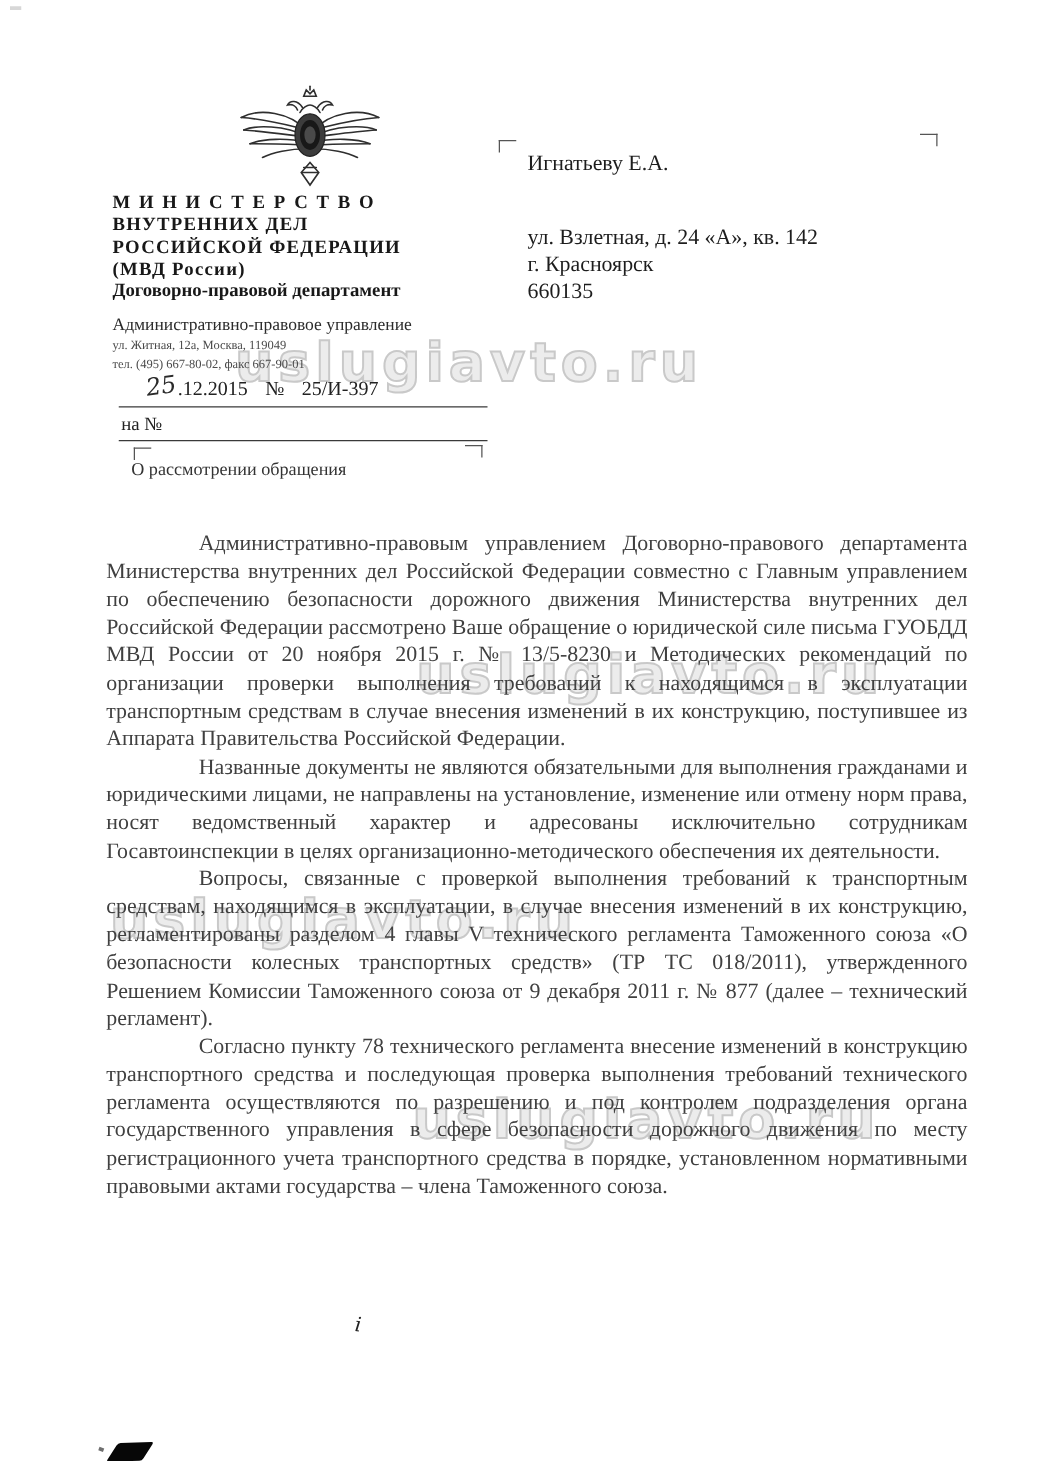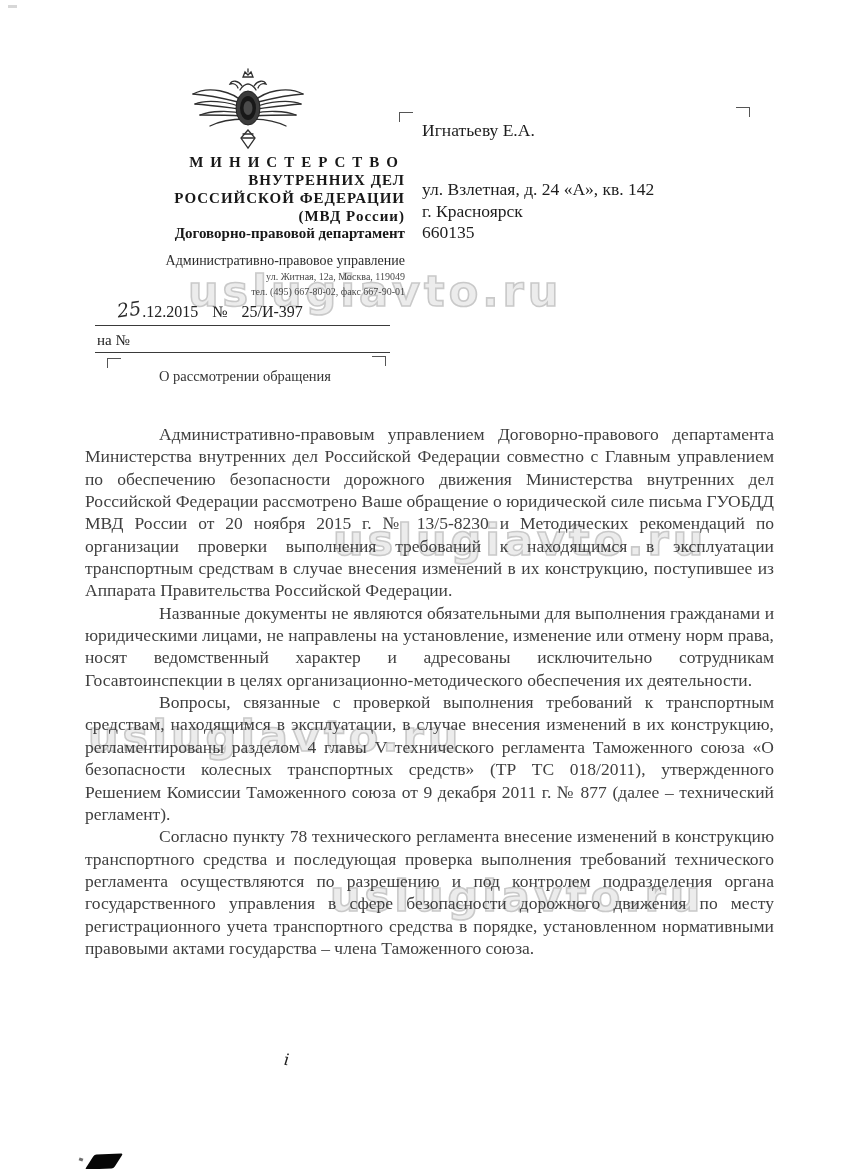--- a/index.html
+++ b/index.html
@@ -7,40 +7,40 @@
     position:relative;width:850px;height:1169px;background:#ffffff;
     overflow:hidden;font-family:"Liberation Serif",serif;color:#1f1f1f;
   }
   
   .wm{
     position:absolute;font-family:"DejaVu Sans",sans-serif;font-weight:bold;
     font-size:43px;letter-spacing:4px;white-space:nowrap;
     color:#ececec;-webkit-text-stroke:1.6px #c7c7c7;opacity:.95;z-index:1;
   }
   
-  .letterhead{position:absolute;left:90px;top:68px;width:315px;text-align:right;z-index:2;}
+  .letterhead{position:absolute;left:90px;top:68px;width:315px;text-align:left;z-index:2;}
   .emblem{display:block;margin:0 auto 4px auto;}
   .min1{font-weight:bold;font-size:15px;letter-spacing:7px;color:#181818;}
   .min2{font-weight:bold;font-size:15px;letter-spacing:1px;color:#181818;line-height:18px;}
   .dept{font-weight:bold;font-size:15px;color:#181818;margin-top:0;}
   .divn{font-size:14px;color:#2b2b2b;margin-top:11px;}
   .addr{font-size:10px;color:#4a4a4a;margin-top:1px;line-height:13.5px;}
   
   .refs{position:absolute;left:95px;top:299px;width:295px;z-index:2;}
   .ref-line1{border-bottom:1.4px solid #3a3a3a;padding:0 0 4px 22px;font-size:16px;color:#222;white-space:nowrap;}
   .hand{display:inline-block;font-family:"DejaVu Serif",serif;font-style:italic;font-size:19px;
         transform:rotate(-8deg) translateY(-1px);color:#2a2a2a;margin-right:1px;}
   .numsp{display:inline-block;width:14px;}
   .ref-line2{border-bottom:1.4px solid #3a3a3a;padding:6px 0 3px 2px;font-size:15px;color:#222;}
   
   .corner{position:absolute;width:13px;height:9px;z-index:2;}
   .corner.tl{border-top:1.3px solid #555;border-left:1.3px solid #555;}
   .corner.tr{border-top:1.3px solid #555;border-right:1.3px solid #555;}
   
-  .subject{position:absolute;left:105px;top:368px;width:280px;text-align:center;
+  .subject{position:absolute;left:105px;top:368px;width:280px;text-align:left;
            font-size:14.5px;color:#333;z-index:2;}
   
   .recipient{position:absolute;left:422px;top:108px;width:330px;font-size:17.5px;color:#1d1d1d;z-index:2;margin-top:12px;}
   .rec-name{margin-bottom:38px;}
   .rec-line{line-height:21.5px;}
   
   .body-text{position:absolute;left:85px;top:423px;width:689px;z-index:2;
              font-size:17.5px;line-height:22.35px;text-align:justify;color:#404040;}
   .body-text p{margin:0;text-indent:74px;}
   

